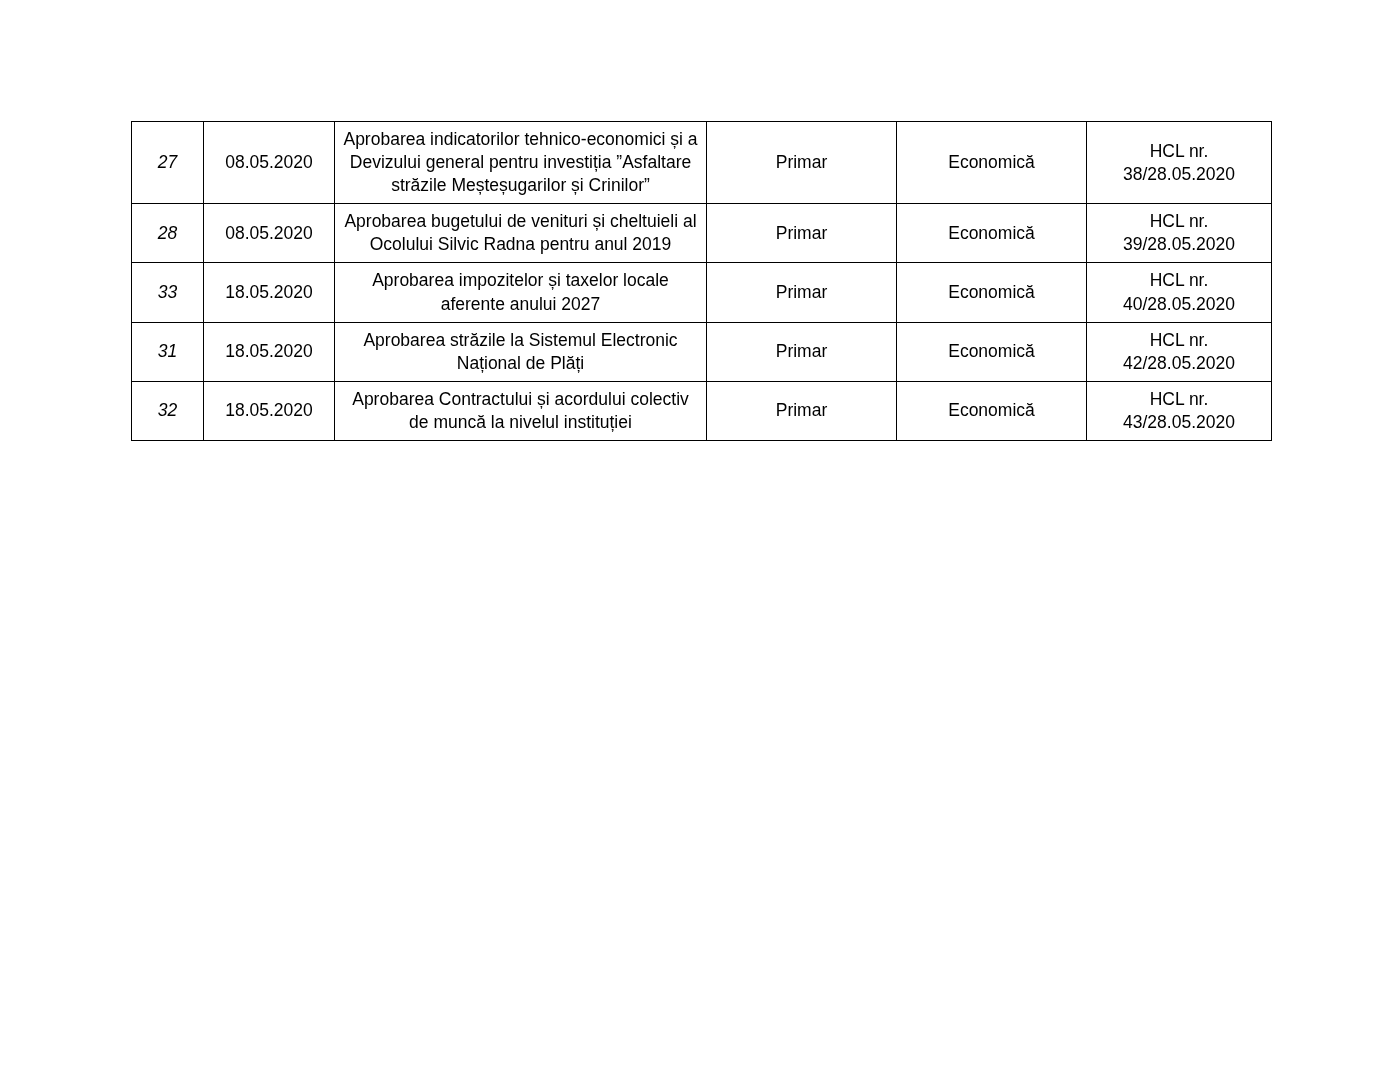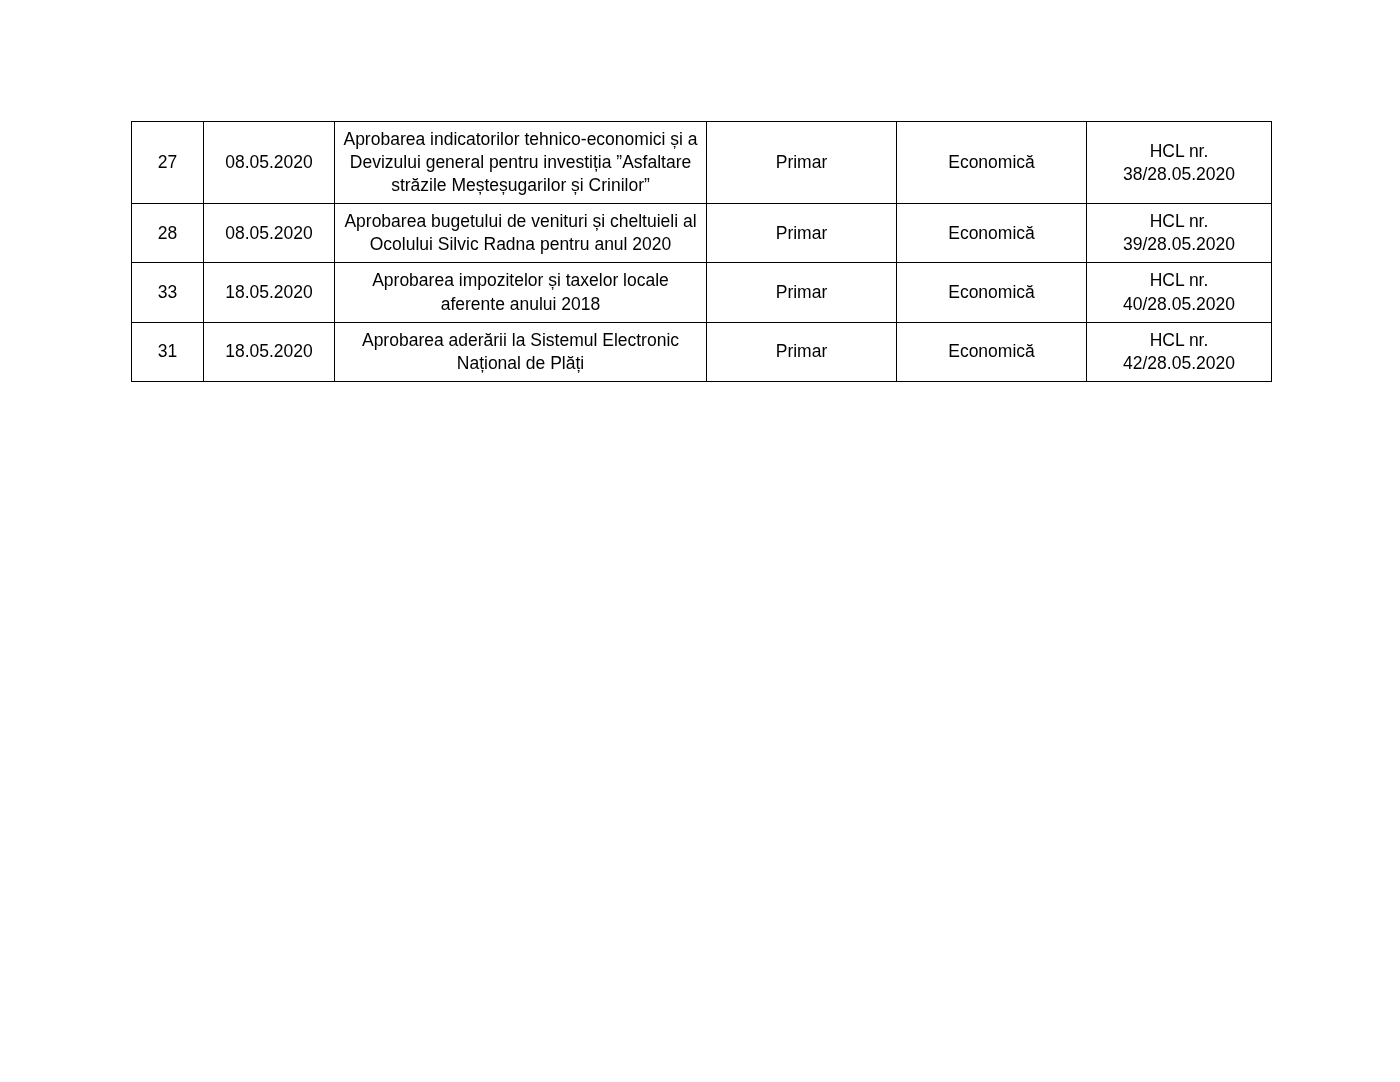--- a/index.html
+++ b/index.html
@@ -38,21 +38,21 @@
     vertical-align: middle;
     text-align: center;
     word-wrap: break-word;
   }
   col.c-nr    { width: 72px; }
   col.c-date  { width: 131px; }
   col.c-desc  { width: 372px; }
   col.c-who   { width: 190px; }
   col.c-dom   { width: 190px; }
   col.c-hcl   { width: 185px; }
-  .cell-nr { font-size: 17.5px; }
+  .cell-nr { font-size: 17.5px; font-style: italic; }
   .cell-desc { text-align: center; }
   .cell-hcl { white-space: pre-line; }
 </style>
 </head>
 <body>
 
 <div class="page">
   <table class="doc-table">
     <colgroup>
       <col class="c-nr">
@@ -68,39 +68,48 @@
         <td class="cell-date">08.05.2020</td>
         <td class="cell-desc">Aprobarea indicatorilor tehnico-economici și a Devizului general pentru investiția ”Asfaltare străzile Meșteșugarilor și Crinilor”</td>
         <td class="cell-who">Primar</td>
         <td class="cell-dom">Economică</td>
         <td class="cell-hcl">HCL nr.
 38/28.05.2020</td>
       </tr>
       <tr>
         <td class="cell-nr">28</td>
         <td class="cell-date">08.05.2020</td>
-        <td class="cell-desc">Aprobarea bugetului de venituri și cheltuieli al Ocolului Silvic Radna pentru anul 2020</td>
+        <td class="cell-desc">Aprobarea bugetului de venituri și cheltuieli al Ocolului Silvic Radna pentru anul 2019</td>
         <td class="cell-who">Primar</td>
         <td class="cell-dom">Economică</td>
         <td class="cell-hcl">HCL nr.
 39/28.05.2020</td>
       </tr>
       <tr>
         <td class="cell-nr">33</td>
         <td class="cell-date">18.05.2020</td>
-        <td class="cell-desc">Aprobarea impozitelor și taxelor locale aferente anului 2018</td>
+        <td class="cell-desc">Aprobarea impozitelor și taxelor locale aferente anului 2027</td>
         <td class="cell-who">Primar</td>
         <td class="cell-dom">Economică</td>
         <td class="cell-hcl">HCL nr.
 40/28.05.2020</td>
       </tr>
       <tr>
         <td class="cell-nr">31</td>
         <td class="cell-date">18.05.2020</td>
-        <td class="cell-desc">Aprobarea aderării la Sistemul Electronic Național de Plăți</td>
+        <td class="cell-desc">Aprobarea străzile la Sistemul Electronic Național de Plăți</td>
         <td class="cell-who">Primar</td>
         <td class="cell-dom">Economică</td>
         <td class="cell-hcl">HCL nr.
 42/28.05.2020</td>
+      </tr>
+      <tr>
+        <td class="cell-nr">32</td>
+        <td class="cell-date">18.05.2020</td>
+        <td class="cell-desc">Aprobarea Contractului și acordului colectiv de muncă la nivelul instituției</td>
+        <td class="cell-who">Primar</td>
+        <td class="cell-dom">Economică</td>
+        <td class="cell-hcl">HCL nr.
+43/28.05.2020</td>
       </tr>
     </tbody>
   </table>
 </div>
 
 </body></html>

